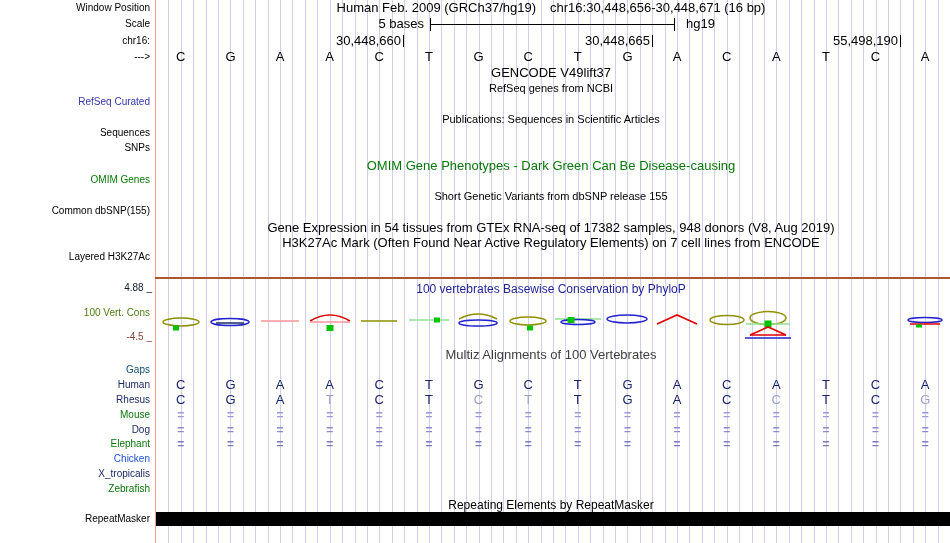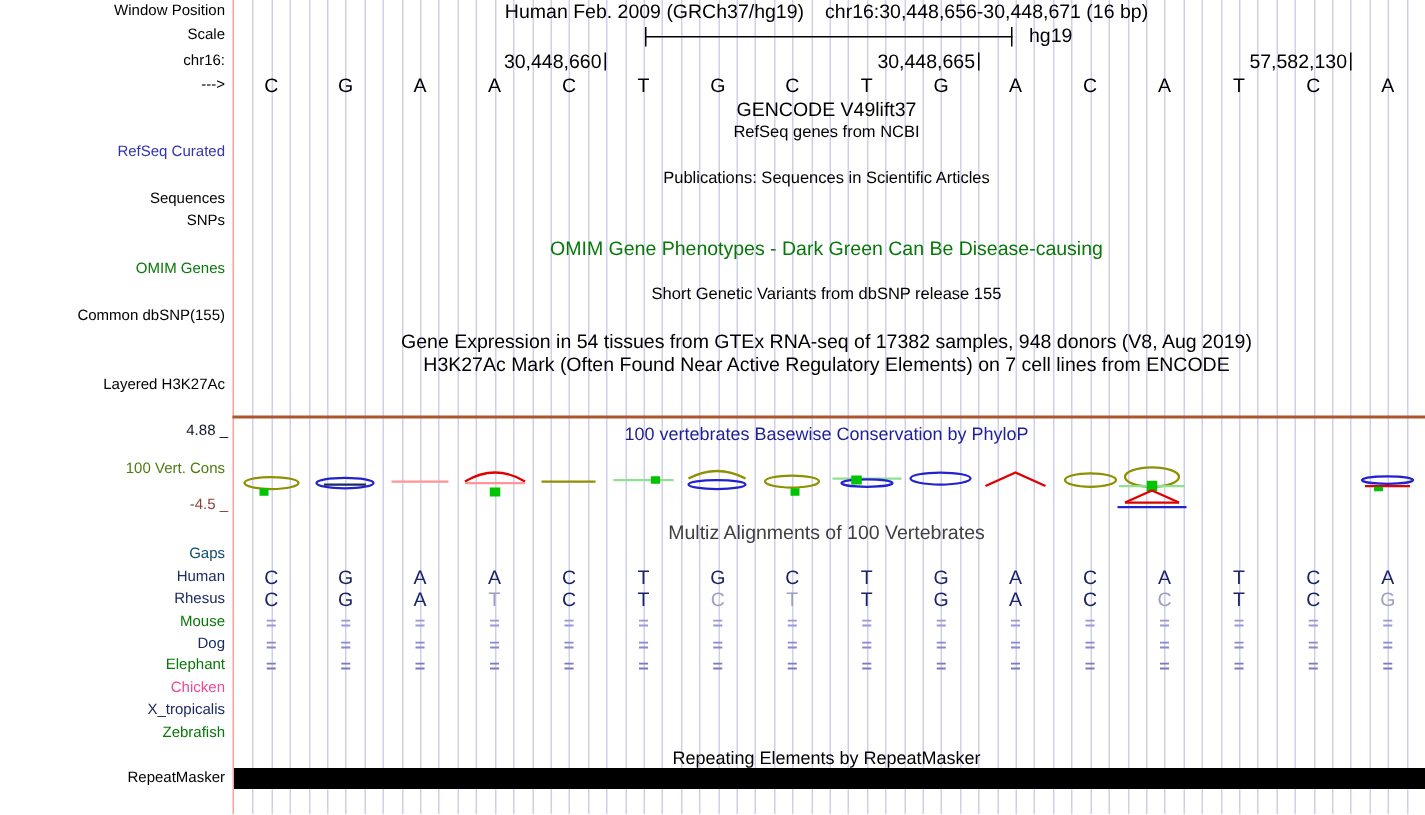--- a/index.html
+++ b/index.html
@@ -94,32 +94,33 @@
       <div class="gl" style="left: 925.188px; background: rgb(207, 207, 236);"></div>
       <div class="gl" style="left: 937.594px; background: rgb(207, 207, 236);"></div>
     </div>
 
   <div class="marker" style="left: 155px; background: rgb(255, 158, 158);"></div>
 
   <div class="ll" style="top:1px;">Window Position</div>
   <div class="ct" style="top:1px;"><span>Human Feb. 2009 (GRCh37/hg19)</span><span style="margin-left:14px;">chr16:30,448,656-30,448,671 (16 bp)</span></div>
 
   <div class="ll" style="top:17px;">Scale</div>
+  <div class="scalebar-label" style="top:17px;">5 bases</div>
   <div class="hline" style="left: 430px; top: 24px; width: 245px; height: 1px; background: rgb(0, 0, 0);"></div>
   <div class="tick" style="left:430px;top:18px;height:13px;"></div>
   <div class="tick" style="left:674px;top:18px;height:13px;"></div>
   <div class="hg19" style="top:17px;">hg19</div>
 
   <div class="ll" style="top:34px;">chr16:</div>
   <div id="ruler-ticks">
       <div class="poslab" style="left: 281px; top: 34px;">30,448,660</div>
       <div class="tick" style="left: 403px; top: 35px; height: 12px;"></div>
       <div class="poslab" style="left: 530px; top: 34px;">30,448,665</div>
       <div class="tick" style="left: 652px; top: 35px; height: 12px;"></div>
-      <div class="poslab" style="left: 778px; top: 34px;">57,582,130</div>
+      <div class="poslab" style="left: 778px; top: 34px;">55,498,190</div>
       <div class="tick" style="left: 900px; top: 35px; height: 12px;"></div>
     </div>
 
   <div class="ll" style="top:50px;">---&gt;</div>
   <div id="seq-row">
       <div class="base" style="left: 180.812px; top: 50px;">C</div>
       <div class="base" style="left: 230.438px; top: 50px;">G</div>
       <div class="base" style="left: 280.062px; top: 50px;">A</div>
       <div class="base" style="left: 329.688px; top: 50px;">A</div>
       <div class="base" style="left: 379.312px; top: 50px;">C</div>
@@ -273,21 +274,21 @@
       <div class="base" style="left: 478.562px; top: 437px; color: rgb(124, 124, 189); font-size: 12px; font-weight: bold;">=</div>
       <div class="base" style="left: 528.188px; top: 437px; color: rgb(124, 124, 189); font-size: 12px; font-weight: bold;">=</div>
       <div class="base" style="left: 577.812px; top: 437px; color: rgb(124, 124, 189); font-size: 12px; font-weight: bold;">=</div>
       <div class="base" style="left: 627.438px; top: 437px; color: rgb(124, 124, 189); font-size: 12px; font-weight: bold;">=</div>
       <div class="base" style="left: 677.062px; top: 437px; color: rgb(124, 124, 189); font-size: 12px; font-weight: bold;">=</div>
       <div class="base" style="left: 726.688px; top: 437px; color: rgb(124, 124, 189); font-size: 12px; font-weight: bold;">=</div>
       <div class="base" style="left: 776.312px; top: 437px; color: rgb(124, 124, 189); font-size: 12px; font-weight: bold;">=</div>
       <div class="base" style="left: 825.938px; top: 437px; color: rgb(124, 124, 189); font-size: 12px; font-weight: bold;">=</div>
       <div class="base" style="left: 875.562px; top: 437px; color: rgb(124, 124, 189); font-size: 12px; font-weight: bold;">=</div>
       <div class="base" style="left: 925.188px; top: 437px; color: rgb(124, 124, 189); font-size: 12px; font-weight: bold;">=</div>
-      <div class="ll" style="top: 452px; color: #ec4899;">Chicken</div>
+      <div class="ll" style="top: 452px; color: #1d4ed8;">Chicken</div>
       <div class="ll" style="top: 467px; color: rgb(27, 42, 99);">X_tropicalis</div>
       <div class="ll" style="top: 482px; color: rgb(7, 120, 7);">Zebrafish</div>
     </div>
 
   <div class="ct md" style="top:498px;">Repeating Elements by RepeatMasker</div>
   <div class="ll" style="top:512px;">RepeatMasker</div>
   <div class="repeat-bar" style="background: rgb(0, 0, 0);"></div>
 
 </div>
 

